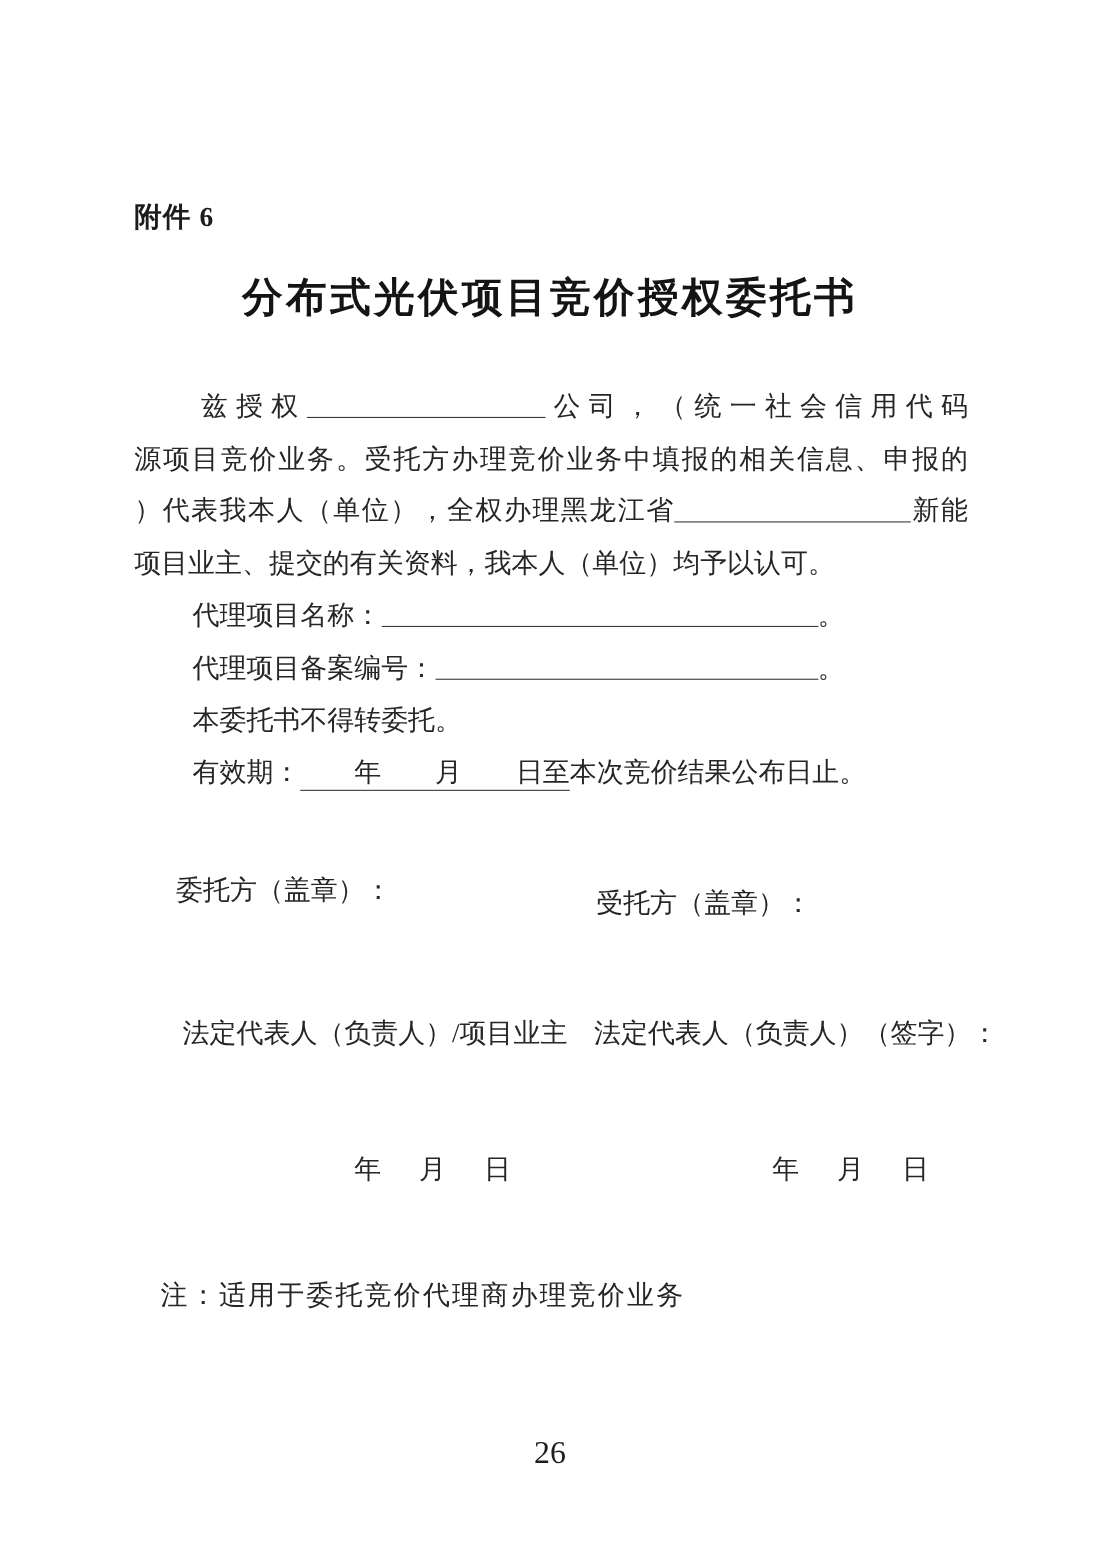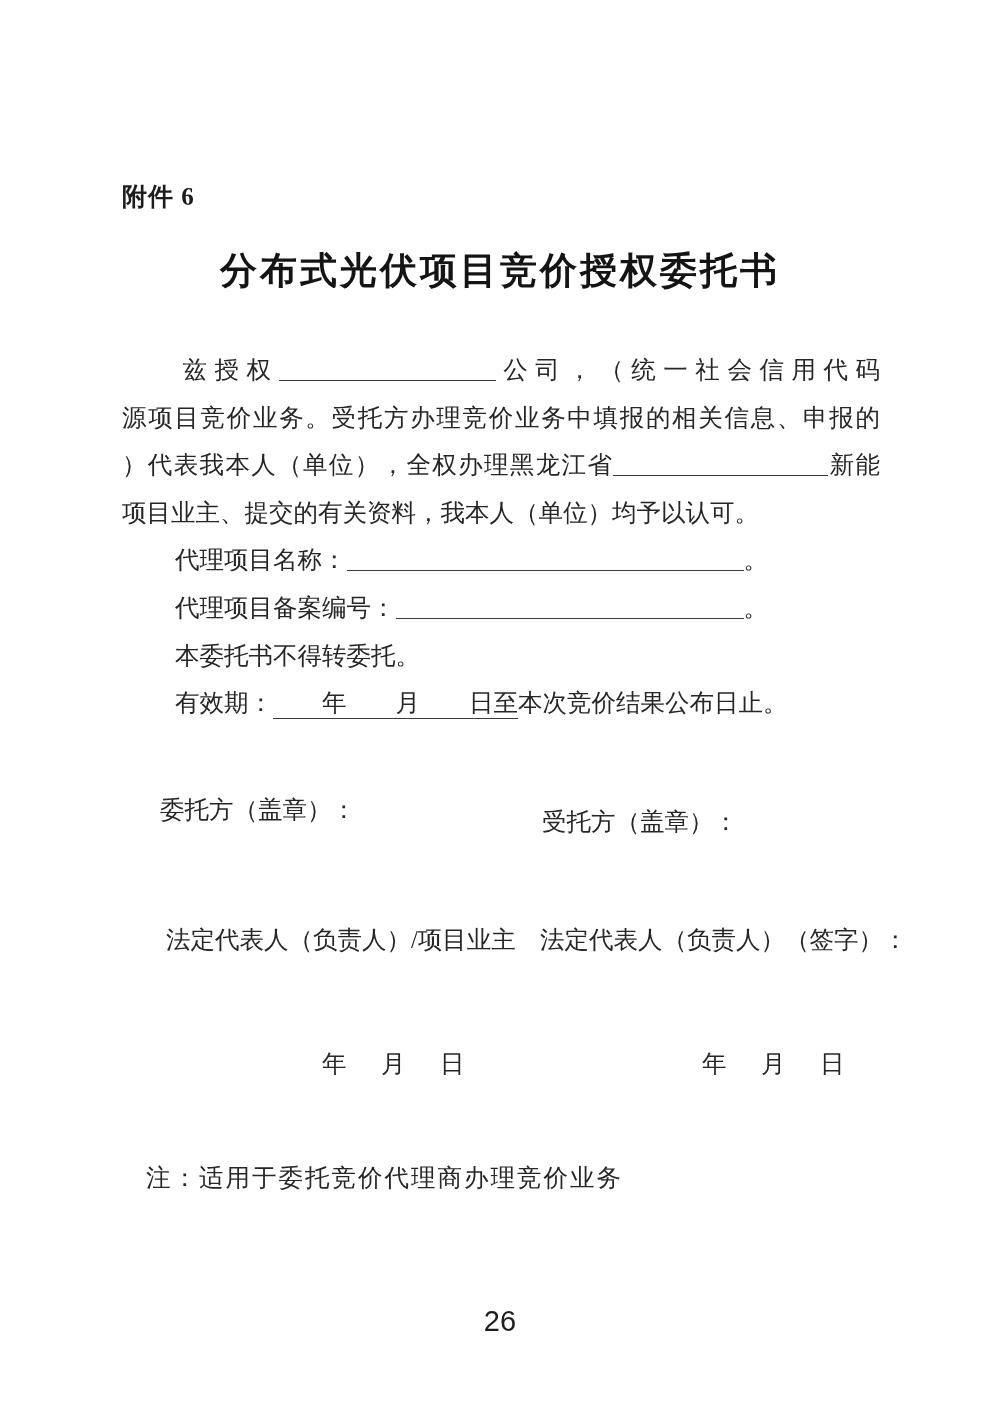--- a/index.html
+++ b/index.html
@@ -63,21 +63,21 @@
   .legal-row .legal-right { position: absolute; left: 394px; top: 0; width: 370px; }
   .date-row { top: 1049px; line-height: 30px; }
   .date-row .date-left  { position: absolute; left: 176px; top: 0; letter-spacing: 5px; }
   .date-row .date-right { position: absolute; left: 556px; top: 0; letter-spacing: 5px; }
   .note-row { top: 1162px; line-height: 32px; letter-spacing: 2px; }
   
   .page-number {
     position: absolute; left: 0; top: 1305px; width: 100%;
     text-align: center;
     font-size: 29px; color: #1e1e1e;
-    font-family: Liberation Sans, sans-serif;
+    font-family: Liberation Serif, serif;
   }
 </style>
 </head>
 <body>
 
 <div class="page">
 
   <div class="attachment-label">附件 6</div>
 
   <div class="doc-title">分布式光伏项目竞价授权委托书</div>

